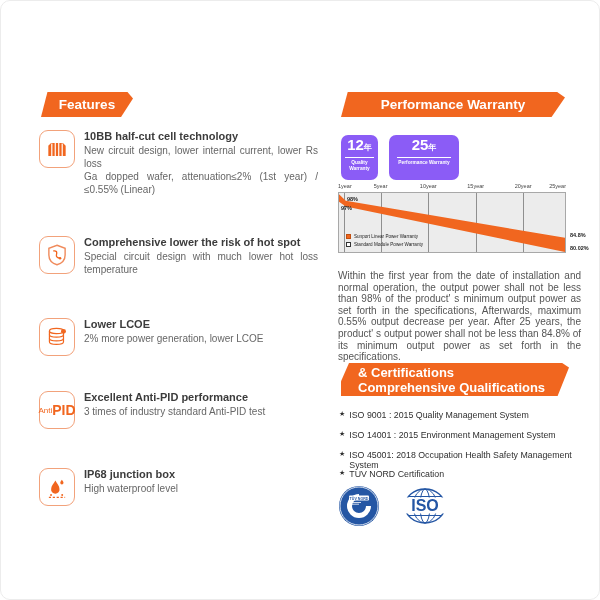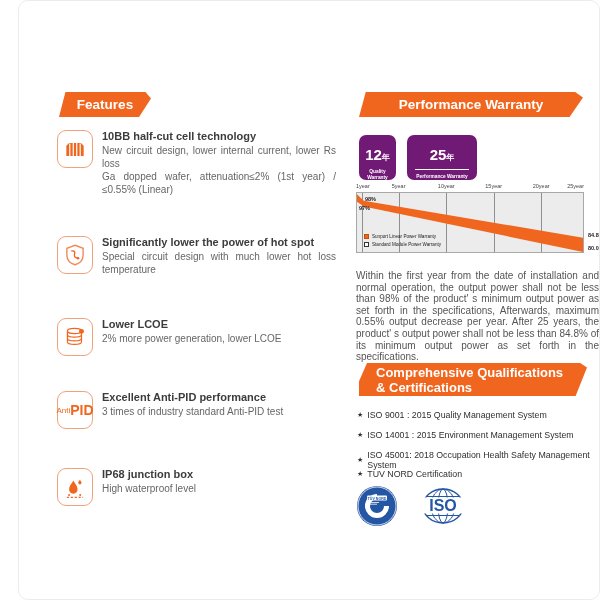--- a/index.html
+++ b/index.html
@@ -1,17 +1,17 @@
 <!DOCTYPE html>
 <html><head>
 <meta charset="utf-8">
 <style>
   html,body{margin:0;padding:0;background:#fff;}
   body{width:600px;height:600px;position:relative;font-family:"Liberation Sans",sans-serif;-webkit-font-smoothing:antialiased;}
-  .page{position:absolute;inset:0;border:1px solid #ececec;border-radius:10px;background:#fff;overflow:hidden;margin-left:18px;}
+  .page{position:absolute;inset:0;border:1px solid #ececec;border-radius:10px;background:#fff;overflow:hidden;}
 
   
   .ribbon{position:absolute;background:#F1661F;color:#fff;font-weight:bold;display:flex;align-items:center;}
   .ribbon.center{justify-content:center;}
   #features-banner{left:40px;top:91px;width:92px;height:25px;font-size:13.5px;
     clip-path:polygon(0 100%,7% 0,94% 0,100% 26%,87% 100%);}
   #warranty-banner{left:340px;top:91px;width:224px;height:25px;font-size:13.5px;
     clip-path:polygon(0 100%,3% 0,96.5% 0,100% 22%,94% 100%);}
   #qual-banner{left:340px;top:362px;width:228px;height:33px;font-size:13px;line-height:15px;
     clip-path:polygon(0 100%,0 55%,3.5% 0,97% 0,100% 14%,95% 100%);padding-left:0;}
@@ -21,22 +21,22 @@
   .feature{position:absolute;left:38px;display:flex;gap:9px;width:280px;}
   .f-icon{width:36px;height:38px;flex:0 0 36px;border:1.4px solid #F2A27B;border-radius:9px;
     display:flex;flex-direction:row;align-items:center;justify-content:center;box-sizing:border-box;background:#fff;}
   .f-text{width:234px;}
   .f-title{font-size:11px;font-weight:bold;color:#3c3c3c;margin:0 0 2px 0;}
   .f-desc{font-size:10px;color:#666;line-height:1.3;margin:0;text-align:justify;}
   .antipid-top{font-size:8px;color:#F1661F;line-height:9px;}
   .antipid-bottom{font-size:14px;font-weight:bold;color:#F1661F;line-height:13px;}
 
   
-  .badge{position:absolute;top:134px;height:45px;background:#701a75;border-radius:7px;color:#fff;
-    display:flex;flex-direction:column;align-items:center;box-sizing:border-box;padding-top:10px;justify-content:space-between;}
+  .badge{position:absolute;top:134px;height:45px;background:#8b5cf6;border-radius:7px;color:#fff;
+    display:flex;flex-direction:column;align-items:center;box-sizing:border-box;padding-top:0;}
   #badge-0{left:340px;width:37px;}
   #badge-1{left:388px;width:70px;}
   .badge-years{font-size:15px;font-weight:bold;line-height:19px;letter-spacing:0;}
   .badge-years .yr{font-size:8px;}
   .badge-divider{width:78%;height:1px;background:#fff;margin:0 0 2px 0;}
   .badge-label{font-size:4.8px;line-height:5.6px;text-align:center;font-weight:bold;width:90%;}
 
   
   #chart{position:absolute;left:337px;top:182px;width:252px;height:72px;font-family:"Liberation Sans",sans-serif;}
   .xlabels{position:absolute;left:0;top:0;width:228px;height:8px;}
@@ -56,21 +56,21 @@
   .legend-swatch{width:5px;height:5px;box-sizing:border-box;}
   .legend-swatch.orange{background:#F1661F;border:0.8px solid #c04f10;}
   .legend-swatch.white{background:#fff;border:0.8px solid #333;}
   .legend-label{font-size:4.6px;color:#222;}
 
   
   #warranty-desc{position:absolute;left:337px;top:269px;width:243px;font-size:10px;line-height:11.6px;
     color:#555;text-align:justify;margin:0;}
 
   
-  .qual-item{position:absolute;left:338px;font-size:8.8px;color:#2f2f2f;display:flex;align-items:center;gap:4px;}
+  .qual-item{position:absolute;left:338px;font-size:8.8px;color:#2f2f2f;display:flex;gap:4px;}
   .star{font-size:7px;color:#2f2f2f;}
 
   .logo{position:absolute;}
   #tuv-logo{left:337px;top:484px;width:42px;height:42px;}
   #iso-logo{left:402px;top:487px;width:44px;height:36px;}
 </style>
 </head>
 <body>
 
 <div class="page">
@@ -95,21 +95,21 @@
 
   <div class="feature" style="top:235px">
     <div class="f-icon">
       <svg width="26" height="26" viewBox="0 0 24 24">
         <path d="M12 3 L19.5 5.8 V12 C19.5 16.8 16.3 19.7 12 21 C7.7 19.7 4.5 16.8 4.5 12 V5.8 Z" fill="none" stroke="#F08B5C" stroke-width="1.3"></path>
         <path d="M9 8.2 q3.4 -0.4 2.6 3 q-0.8 3.4 2.6 3.6" fill="none" stroke="#F1661F" stroke-width="1.2" stroke-linecap="round"></path>
         <circle cx="14.8" cy="15" r="1.2" fill="#F1661F"></circle>
       </svg>
     </div>
     <div class="f-text">
-      <p class="f-title">Significantly lower the power of hot spot</p>
+      <p class="f-title">Comprehensive lower the risk of hot spot</p>
       <p class="f-desc">Special circuit design with much lower hot loss temperature</p>
     </div>
   </div>
 
   <div class="feature" style="top:317px">
     <div class="f-icon">
       <svg width="26" height="26" viewBox="0 0 24 24">
         <ellipse cx="11.5" cy="6.5" rx="6.5" ry="2.4" fill="#fff" stroke="#F1661F" stroke-width="1.1"></ellipse>
         <path d="M5 6.5 V9.8 a6.5 2.4 0 0 0 13 0 V6.5" fill="none" stroke="#F1661F" stroke-width="1.1"></path>
         <path d="M5 9.8 V13.1 a6.5 2.4 0 0 0 13 0 V9.8" fill="none" stroke="#F1661F" stroke-width="1.1"></path>
@@ -202,22 +202,22 @@
       </div>
     </div>
     <span class="pct" id="pct-848">84.8%</span>
     <span class="pct" id="pct-800">80.02%</span>
   </div>
 
   <p id="warranty-desc">Within the first year from the date of installation and normal operation, the output power shall not be less than 98% of the product' s minimum output power as set forth in the specifications, Afterwards, maximum 0.55% output decrease per year. After 25 years, the product' s output power shall not be less than 84.8% of its minimum output power as set forth in the specifications.</p>
 
   <div class="ribbon" id="qual-banner">
     <div class="lines">
+      <div>&amp; Certifications</div>
       <div>Comprehensive Qualifications</div>
-      <div>&amp; Certifications</div>
     </div>
   </div>
 
   <div class="qual-item" style="top:409px">
     <span class="star">★</span>
     <span>ISO 9001 : 2015 Quality Management System</span>
   </div>
   <div class="qual-item" style="top:429px">
     <span class="star">★</span>
     <span>ISO 14001 : 2015 Environment Management System</span>

